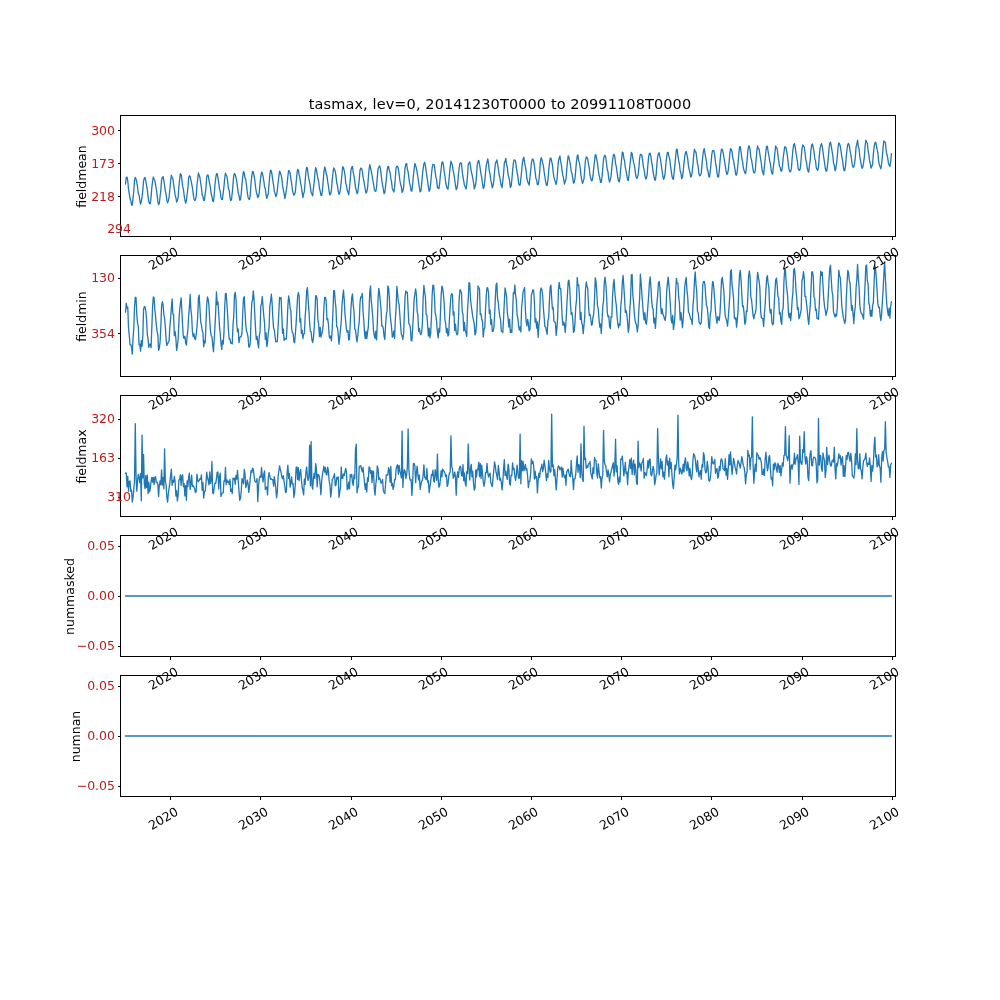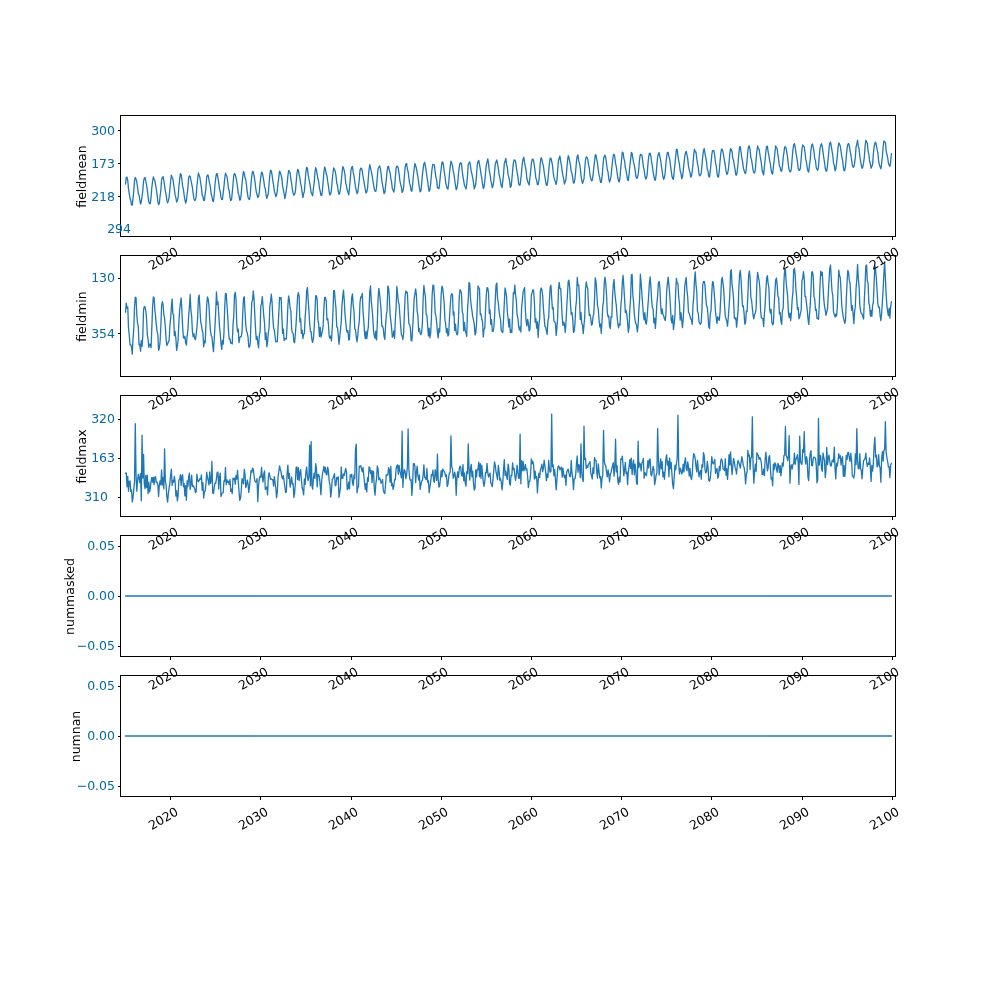--- a/index.html
+++ b/index.html
@@ -44,21 +44,21 @@
     position: absolute;
     font-size: 12.5px;
     color: #000000;
     transform-origin: 50% 50%;
     white-space: nowrap;
     text-align: center;
   }
   .ytick {
     position: absolute;
     font-size: 12.5px;
-    color: #0369a1;
+    color: #b91c1c;
     text-align: right;
     white-space: nowrap;
   }
   .tickmark {
     position: absolute;
     background: #000000;
   }
   .xtick-rot {
     position: absolute;
     font-size: 12.5px;
@@ -75,20 +75,21 @@
     text-align: center;
     font-size: 13px;
     color: #000000;
   }
 </style>
 </head>
 <body>
 
 <div id="figure">
 
+  <div class="fig-title">tasmax, lev=0, 20141230T0000 to 20991108T0000</div>
 
   <div class="panel" id="panel0" style="left:120px; top:115px; width:776px; height:122px;">
     <svg id="svg0" width="774" height="120" viewBox="0 0 774 120" preserveAspectRatio="none">
         <path d="M4.51 67.98 L5.26 61.33 L6.01 61.08 L6.77 64.70 L7.52 73.09 L8.27 77.71 L9.02 82.28 L9.77 84.46 L10.52 88.90 L11.27 89.25 L12.03 82.44 L12.78 74.77 L13.53 64.22 L14.28 61.47 L15.03 62.94 L15.78 66.26 L16.54 70.99 L17.29 77.35 L18.04 78.95 L18.79 83.77 L19.54 88.08 L20.29 85.70 L21.05 80.67 L21.80 74.64 L22.55 65.07 L23.30 62.29 L24.05 61.41 L24.80 65.13 L25.56 69.12 L26.31 73.68 L27.06 80.78 L27.81 85.82 L28.56 87.52 L29.31 87.66 L30.06 81.08 L30.82 71.55 L31.57 65.35 L32.32 61.00 L33.07 62.92 L33.82 64.53 L34.57 68.53 L35.33 73.23 L36.08 78.94 L36.83 85.69 L37.58 88.66 L38.33 87.30 L39.08 80.26 L39.84 74.44 L40.59 63.87 L41.34 61.53 L42.09 60.60 L42.84 64.54 L43.59 69.48 L44.35 75.30 L45.10 78.37 L45.85 84.42 L46.60 86.86 L47.35 84.88 L48.10 81.04 L48.85 73.73 L49.61 65.01 L50.36 59.21 L51.11 61.53 L51.86 62.57 L52.61 68.36 L53.36 73.45 L54.12 78.92 L54.87 81.56 L55.62 85.99 L56.37 84.54 L57.12 81.55 L57.87 71.02 L58.63 63.44 L59.38 57.67 L60.13 58.39 L60.88 63.48 L61.63 70.40 L62.38 72.97 L63.14 79.29 L63.89 83.54 L64.64 87.20 L65.39 84.55 L66.14 78.24 L66.89 72.20 L67.64 61.71 L68.40 59.86 L69.15 60.47 L69.90 64.08 L70.65 67.74 L71.40 71.48 L72.15 77.72 L72.91 82.68 L73.66 84.54 L74.41 83.83 L75.16 80.58 L75.91 69.78 L76.66 63.24 L77.42 56.86 L78.17 59.34 L78.92 61.53 L79.67 67.24 L80.42 71.46 L81.17 79.14 L81.93 80.40 L82.68 84.33 L83.43 84.47 L84.18 77.66 L84.93 72.24 L85.68 61.06 L86.43 59.03 L87.19 59.23 L87.94 63.82 L88.69 67.93 L89.44 71.14 L90.19 78.00 L90.94 80.53 L91.70 84.79 L92.45 85.52 L93.20 79.22 L93.95 68.71 L94.70 62.17 L95.45 58.08 L96.21 57.60 L96.96 61.80 L97.71 66.70 L98.46 73.09 L99.21 75.16 L99.96 81.38 L100.72 83.59 L101.47 83.45 L102.22 76.59 L102.97 70.44 L103.72 62.23 L104.47 57.19 L105.22 58.93 L105.98 60.53 L106.73 66.05 L107.48 72.85 L108.23 74.69 L108.98 81.67 L109.73 84.50 L110.49 83.78 L111.24 76.94 L111.99 68.47 L112.74 59.60 L113.49 57.51 L114.24 58.55 L115.00 61.59 L115.75 65.28 L116.50 71.16 L117.25 77.37 L118.00 79.33 L118.75 84.08 L119.51 83.64 L120.26 77.47 L121.01 68.38 L121.76 60.41 L122.51 55.42 L123.26 57.34 L124.02 61.84 L124.77 63.75 L125.52 69.33 L126.27 76.35 L127.02 81.18 L127.77 83.10 L128.52 83.47 L129.28 78.81 L130.03 67.35 L130.78 60.39 L131.53 55.47 L132.28 55.85 L133.03 59.56 L133.79 64.03 L134.54 70.86 L135.29 75.80 L136.04 78.52 L136.79 81.51 L137.54 80.33 L138.30 76.33 L139.05 67.03 L139.80 60.82 L140.55 56.22 L141.30 56.68 L142.05 60.52 L142.81 64.85 L143.56 71.03 L144.31 72.74 L145.06 79.12 L145.81 82.40 L146.56 79.78 L147.31 77.71 L148.07 67.80 L148.82 59.08 L149.57 54.07 L150.32 54.89 L151.07 58.83 L151.82 64.77 L152.58 68.89 L153.33 75.18 L154.08 77.66 L154.83 80.68 L155.58 79.30 L156.33 74.28 L157.09 66.75 L157.84 60.87 L158.59 55.03 L159.34 56.65 L160.09 58.95 L160.84 62.39 L161.60 70.20 L162.35 73.80 L163.10 77.74 L163.85 82.58 L164.60 79.21 L165.35 73.74 L166.10 68.42 L166.86 60.27 L167.61 54.68 L168.36 55.10 L169.11 56.95 L169.86 63.09 L170.61 67.28 L171.37 73.73 L172.12 76.99 L172.87 79.25 L173.62 78.23 L174.37 75.81 L175.12 66.87 L175.88 58.54 L176.63 53.41 L177.38 53.94 L178.13 58.91 L178.88 61.65 L179.63 67.60 L180.39 70.64 L181.14 76.70 L181.89 81.58 L182.64 77.81 L183.39 75.13 L184.14 65.10 L184.89 56.20 L185.65 51.45 L186.40 52.29 L187.15 58.58 L187.90 62.88 L188.65 66.58 L189.40 71.14 L190.16 76.57 L190.91 78.08 L191.66 79.86 L192.41 72.31 L193.16 66.86 L193.91 57.39 L194.67 51.71 L195.42 53.73 L196.17 58.37 L196.92 63.02 L197.67 65.52 L198.42 72.02 L199.18 75.18 L199.93 79.28 L200.68 79.64 L201.43 74.28 L202.18 65.15 L202.93 55.84 L203.68 50.98 L204.44 53.48 L205.19 57.59 L205.94 59.67 L206.69 65.43 L207.44 70.06 L208.19 76.21 L208.95 79.05 L209.70 77.61 L210.45 73.57 L211.20 64.30 L211.95 57.00 L212.70 51.88 L213.46 53.64 L214.21 54.99 L214.96 59.65 L215.71 66.77 L216.46 69.68 L217.21 75.06 L217.97 78.37 L218.72 76.87 L219.47 72.77 L220.22 65.88 L220.97 57.71 L221.72 50.67 L222.47 51.89 L223.23 54.67 L223.98 58.90 L224.73 67.15 L225.48 69.68 L226.23 74.32 L226.98 76.18 L227.74 78.78 L228.49 71.96 L229.24 63.63 L229.99 54.06 L230.74 51.25 L231.49 50.50 L232.25 56.67 L233.00 59.94 L233.75 65.29 L234.50 71.05 L235.25 74.44 L236.00 77.61 L236.76 76.20 L237.51 70.22 L238.26 63.78 L239.01 54.17 L239.76 52.08 L240.51 52.55 L241.26 54.74 L242.02 60.97 L242.77 64.31 L243.52 69.03 L244.27 73.40 L245.02 77.04 L245.77 75.92 L246.53 72.43 L247.28 62.51 L248.03 53.51 L248.78 48.68 L249.53 51.81 L250.28 55.35 L251.04 59.49 L251.79 64.00 L252.54 68.34 L253.29 73.18 L254.04 75.13 L254.79 75.28 L255.55 71.36 L256.30 61.01 L257.05 53.09 L257.80 51.21 L258.55 49.88 L259.30 52.13 L260.05 57.38 L260.81 64.39 L261.56 68.92 L262.31 73.14 L263.06 77.72 L263.81 76.58 L264.56 70.08 L265.32 63.31 L266.07 55.08 L266.82 50.69 L267.57 50.44 L268.32 54.56 L269.07 56.66 L269.83 62.51 L270.58 66.13 L271.33 72.77 L272.08 74.23 L272.83 76.13 L273.58 71.88 L274.34 61.58 L275.09 52.01 L275.84 50.22 L276.59 50.36 L277.34 52.78 L278.09 57.85 L278.84 64.42 L279.60 68.06 L280.35 70.97 L281.10 76.50 L281.85 75.23 L282.60 71.09 L283.35 60.54 L284.11 51.51 L284.86 48.06 L285.61 47.49 L286.36 53.26 L287.11 55.59 L287.86 61.79 L288.62 67.42 L289.37 70.00 L290.12 74.91 L290.87 75.07 L291.62 68.70 L292.37 59.75 L293.13 53.27 L293.88 47.46 L294.63 49.43 L295.38 52.33 L296.13 56.37 L296.88 61.05 L297.63 66.18 L298.39 71.91 L299.14 75.92 L299.89 75.13 L300.64 68.07 L301.39 59.08 L302.14 52.56 L302.90 47.75 L303.65 46.29 L304.40 49.88 L305.15 54.92 L305.90 60.50 L306.65 65.32 L307.41 71.42 L308.16 75.34 L308.91 73.54 L309.66 67.65 L310.41 59.03 L311.16 51.80 L311.92 48.28 L312.67 48.56 L313.42 49.13 L314.17 56.21 L314.92 61.36 L315.67 63.87 L316.42 71.82 L317.18 71.50 L317.93 72.71 L318.68 66.93 L319.43 58.54 L320.18 52.80 L320.93 46.18 L321.69 46.03 L322.44 48.87 L323.19 55.38 L323.94 59.98 L324.69 66.73 L325.44 70.00 L326.20 72.56 L326.95 73.15 L327.70 67.10 L328.45 58.22 L329.20 50.60 L329.95 45.15 L330.71 47.14 L331.46 49.50 L332.21 55.08 L332.96 58.37 L333.71 63.75 L334.46 69.51 L335.21 73.70 L335.97 72.20 L336.72 67.20 L337.47 57.72 L338.22 51.36 L338.97 47.46 L339.72 46.66 L340.48 47.72 L341.23 55.68 L341.98 60.67 L342.73 65.19 L343.48 69.47 L344.23 71.06 L344.99 73.05 L345.74 68.30 L346.49 59.96 L347.24 48.49 L347.99 47.04 L348.74 45.83 L349.50 50.15 L350.25 55.53 L351.00 58.38 L351.75 62.24 L352.50 66.52 L353.25 72.86 L354.00 70.82 L354.76 67.77 L355.51 59.37 L356.26 48.77 L357.01 45.33 L357.76 44.40 L358.51 48.05 L359.27 53.07 L360.02 58.14 L360.77 62.03 L361.52 68.24 L362.27 72.31 L363.02 71.14 L363.78 65.43 L364.53 56.66 L365.28 49.35 L366.03 46.03 L366.78 42.86 L367.53 47.69 L368.29 54.83 L369.04 57.99 L369.79 64.15 L370.54 67.31 L371.29 71.90 L372.04 69.73 L372.79 64.78 L373.55 55.80 L374.30 48.13 L375.05 45.79 L375.80 43.87 L376.55 48.09 L377.30 51.88 L378.06 58.46 L378.81 61.54 L379.56 66.10 L380.31 69.89 L381.06 71.56 L381.81 64.94 L382.57 57.71 L383.32 47.21 L384.07 45.36 L384.82 42.39 L385.57 48.78 L386.32 50.98 L387.08 58.66 L387.83 61.24 L388.58 64.88 L389.33 71.43 L390.08 70.43 L390.83 64.03 L391.58 55.16 L392.34 47.16 L393.09 43.79 L393.84 44.16 L394.59 45.63 L395.34 51.13 L396.09 56.26 L396.85 60.05 L397.60 67.44 L398.35 69.25 L399.10 68.84 L399.85 62.80 L400.60 55.45 L401.36 46.87 L402.11 42.77 L402.86 41.29 L403.61 47.08 L404.36 50.61 L405.11 54.51 L405.87 62.24 L406.62 65.64 L407.37 67.24 L408.12 69.06 L408.87 62.10 L409.62 55.70 L410.37 47.43 L411.13 43.78 L411.88 42.89 L412.63 44.93 L413.38 49.96 L414.13 55.77 L414.88 62.27 L415.64 64.11 L416.39 68.54 L417.14 68.68 L417.89 64.62 L418.64 56.47 L419.39 45.41 L420.15 41.67 L420.90 43.52 L421.65 47.16 L422.40 49.73 L423.15 55.95 L423.90 60.77 L424.66 65.55 L425.41 69.18 L426.16 69.41 L426.91 63.86 L427.66 55.28 L428.41 47.80 L429.16 42.21 L429.92 42.23 L430.67 45.26 L431.42 48.96 L432.17 56.28 L432.92 61.38 L433.67 63.88 L434.43 66.17 L435.18 68.47 L435.93 64.12 L436.68 54.18 L437.43 44.89 L438.18 42.04 L438.94 40.01 L439.69 45.96 L440.44 49.19 L441.19 55.71 L441.94 59.66 L442.69 62.97 L443.45 68.10 L444.20 65.56 L444.95 63.54 L445.70 54.35 L446.45 45.50 L447.20 39.75 L447.95 41.41 L448.71 45.50 L449.46 48.99 L450.21 55.57 L450.96 57.42 L451.71 61.69 L452.46 67.18 L453.22 66.53 L453.97 62.50 L454.72 54.39 L455.47 45.33 L456.22 40.17 L456.97 38.96 L457.73 44.88 L458.48 46.98 L459.23 51.86 L459.98 59.54 L460.73 64.10 L461.48 67.45 L462.24 65.36 L462.99 62.84 L463.74 53.10 L464.49 44.04 L465.24 40.94 L465.99 41.26 L466.74 43.12 L467.50 48.54 L468.25 51.76 L469.00 59.20 L469.75 62.36 L470.50 64.77 L471.25 64.47 L472.01 59.45 L472.76 51.97 L473.51 45.62 L474.26 38.74 L475.01 39.03 L475.76 43.54 L476.52 47.17 L477.27 54.16 L478.02 59.10 L478.77 61.90 L479.52 66.38 L480.27 66.45 L481.03 60.88 L481.78 52.05 L482.53 43.25 L483.28 40.28 L484.03 39.24 L484.78 41.65 L485.53 47.65 L486.29 53.52 L487.04 56.07 L487.79 62.80 L488.54 66.05 L489.29 63.68 L490.04 60.30 L490.80 52.17 L491.55 44.92 L492.30 39.22 L493.05 38.23 L493.80 40.73 L494.55 47.57 L495.31 50.66 L496.06 56.46 L496.81 61.74 L497.56 65.17 L498.31 65.90 L499.06 60.63 L499.82 51.22 L500.57 43.67 L501.32 36.13 L502.07 36.73 L502.82 42.19 L503.57 44.71 L504.32 51.58 L505.08 54.85 L505.83 59.13 L506.58 63.89 L507.33 64.54 L508.08 58.14 L508.83 49.74 L509.59 43.65 L510.34 36.42 L511.09 37.33 L511.84 42.37 L512.59 46.33 L513.34 49.19 L514.10 54.05 L514.85 60.07 L515.60 62.40 L516.35 61.87 L517.10 58.88 L517.85 52.06 L518.61 42.63 L519.36 38.32 L520.11 38.62 L520.86 39.01 L521.61 44.44 L522.36 50.61 L523.11 53.86 L523.87 59.19 L524.62 62.81 L525.37 62.41 L526.12 58.93 L526.87 48.88 L527.62 41.15 L528.38 37.32 L529.13 37.25 L529.88 40.34 L530.63 46.02 L531.38 50.16 L532.13 56.34 L532.89 60.08 L533.64 63.98 L534.39 64.07 L535.14 58.70 L535.89 48.64 L536.64 40.91 L537.40 37.78 L538.15 36.72 L538.90 40.81 L539.65 44.12 L540.40 50.12 L541.15 55.04 L541.90 60.25 L542.66 63.22 L543.41 61.54 L544.16 56.81 L544.91 47.38 L545.66 40.89 L546.41 36.37 L547.17 36.34 L547.92 40.64 L548.67 42.80 L549.42 49.24 L550.17 54.32 L550.92 60.04 L551.68 62.73 L552.43 63.36 L553.18 55.49 L553.93 48.63 L554.68 40.34 L555.43 33.50 L556.19 33.31 L556.94 40.23 L557.69 44.55 L558.44 48.47 L559.19 54.99 L559.94 57.08 L560.70 62.62 L561.45 61.06 L562.20 55.53 L562.95 47.34 L563.70 40.99 L564.45 36.54 L565.20 35.38 L565.96 38.88 L566.71 42.67 L567.46 49.66 L568.21 53.87 L568.96 56.22 L569.71 61.09 L570.47 60.12 L571.22 55.52 L571.97 48.31 L572.72 38.87 L573.47 33.19 L574.22 35.83 L574.98 35.97 L575.73 42.28 L576.48 47.71 L577.23 50.95 L577.98 58.09 L578.73 59.90 L579.49 59.06 L580.24 57.28 L580.99 48.59 L581.74 40.43 L582.49 34.97 L583.24 32.53 L583.99 37.51 L584.75 41.54 L585.50 45.55 L586.25 53.47 L587.00 54.92 L587.75 60.52 L588.50 61.06 L589.26 55.18 L590.01 47.72 L590.76 38.85 L591.51 34.63 L592.26 34.61 L593.01 34.95 L593.77 40.12 L594.52 46.79 L595.27 50.04 L596.02 57.09 L596.77 60.82 L597.52 61.07 L598.28 54.56 L599.03 45.32 L599.78 37.59 L600.53 33.14 L601.28 33.33 L602.03 36.36 L602.78 40.67 L603.54 45.20 L604.29 49.83 L605.04 54.91 L605.79 58.43 L606.54 57.48 L607.29 54.05 L608.05 46.72 L608.80 37.84 L609.55 32.70 L610.30 33.49 L611.05 35.76 L611.80 42.50 L612.56 44.60 L613.31 49.34 L614.06 53.57 L614.81 58.85 L615.56 59.10 L616.31 54.57 L617.07 46.96 L617.82 38.07 L618.57 30.77 L619.32 30.59 L620.07 36.26 L620.82 41.83 L621.57 45.56 L622.33 51.77 L623.08 54.62 L623.83 56.76 L624.58 57.62 L625.33 52.16 L626.08 44.17 L626.84 35.28 L627.59 30.17 L628.34 30.23 L629.09 34.14 L629.84 41.62 L630.59 44.14 L631.35 48.87 L632.10 54.14 L632.85 56.86 L633.60 56.86 L634.35 53.52 L635.10 43.62 L635.86 35.20 L636.61 30.00 L637.36 32.78 L638.11 33.03 L638.86 38.09 L639.61 43.10 L640.36 47.40 L641.12 54.27 L641.87 56.77 L642.62 58.93 L643.37 50.88 L644.12 43.50 L644.87 35.26 L645.63 30.08 L646.38 30.31 L647.13 35.80 L647.88 39.45 L648.63 44.55 L649.38 47.95 L650.14 53.83 L650.89 57.30 L651.64 58.05 L652.39 50.67 L653.14 45.05 L653.89 36.97 L654.65 29.92 L655.40 31.72 L656.15 32.54 L656.90 38.96 L657.65 44.01 L658.40 49.83 L659.15 51.22 L659.91 54.98 L660.66 55.25 L661.41 50.41 L662.16 41.97 L662.91 36.54 L663.66 30.94 L664.42 30.84 L665.17 32.60 L665.92 36.91 L666.67 42.02 L667.42 49.34 L668.17 53.89 L668.93 55.82 L669.68 55.56 L670.43 52.14 L671.18 41.98 L671.93 33.60 L672.68 28.90 L673.44 27.56 L674.19 31.25 L674.94 36.61 L675.69 40.92 L676.44 45.91 L677.19 52.62 L677.94 54.26 L678.70 54.39 L679.45 51.50 L680.20 42.00 L680.95 33.18 L681.70 28.87 L682.45 29.82 L683.21 30.96 L683.96 36.05 L684.71 43.16 L685.46 46.07 L686.21 51.59 L686.96 55.15 L687.72 56.05 L688.47 49.10 L689.22 44.08 L689.97 33.78 L690.72 28.83 L691.47 27.89 L692.23 31.45 L692.98 35.51 L693.73 42.54 L694.48 44.62 L695.23 51.65 L695.98 53.13 L696.73 54.44 L697.49 51.10 L698.24 40.61 L698.99 32.60 L699.74 29.32 L700.49 27.68 L701.24 30.33 L702.00 35.81 L702.75 41.72 L703.50 46.21 L704.25 52.22 L705.00 55.00 L705.75 55.08 L706.51 49.42 L707.26 42.05 L708.01 32.43 L708.76 27.28 L709.51 26.13 L710.26 30.19 L711.02 34.81 L711.77 39.14 L712.52 47.03 L713.27 49.21 L714.02 54.65 L714.77 53.03 L715.52 47.90 L716.28 40.43 L717.03 31.24 L717.78 26.99 L718.53 27.86 L719.28 30.18 L720.03 35.14 L720.79 40.59 L721.54 43.64 L722.29 50.95 L723.04 54.74 L723.79 54.34 L724.54 49.78 L725.30 40.11 L726.05 33.01 L726.80 28.33 L727.55 27.41 L728.30 29.70 L729.05 34.58 L729.81 38.27 L730.56 43.68 L731.31 48.88 L732.06 51.20 L732.81 51.08 L733.56 47.45 L734.31 41.40 L735.07 30.90 L735.82 28.19 L736.57 24.24 L737.32 30.51 L738.07 32.70 L738.82 40.76 L739.58 45.13 L740.33 49.49 L741.08 52.36 L741.83 51.04 L742.58 46.65 L743.33 41.11 L744.09 30.22 L744.84 24.25 L745.59 25.70 L746.34 27.22 L747.09 34.84 L747.84 38.48 L748.60 45.23 L749.35 47.91 L750.10 52.14 L750.85 50.21 L751.60 48.40 L752.35 37.99 L753.10 30.82 L753.86 27.21 L754.61 26.13 L755.36 29.44 L756.11 33.47 L756.86 36.90 L757.61 44.78 L758.37 48.95 L759.12 50.71 L759.87 52.91 L760.62 47.47 L761.37 40.71 L762.12 31.09 L762.88 24.88 L763.63 26.14 L764.38 26.29 L765.13 34.28 L765.88 38.49 L766.63 41.24 L767.39 46.79 L768.14 49.19 L768.89 50.51 L769.64 46.34 L770.39 37.54" fill="none" stroke="#1f77b4" stroke-width="1.3" stroke-linejoin="round" stroke-linecap="round"></path>
       </svg>
   </div>
 
   <div class="panel" id="panel1" style="left:120px; top:255px; width:776px; height:122px;">
     <svg id="svg1" width="774" height="120" viewBox="0 0 774 120" preserveAspectRatio="none">
         <path d="M4.51 56.18 L5.26 47.09 L6.01 52.05 L6.77 51.04 L7.52 72.28 L8.27 79.13 L9.02 88.70 L9.77 88.69 L10.52 91.04 L11.27 98.18 L12.03 82.39 L12.78 72.80 L13.53 51.00 L14.28 41.24 L15.03 41.56 L15.78 58.54 L16.54 67.16 L17.29 70.54 L18.04 88.83 L18.79 88.20 L19.54 95.16 L20.29 84.60 L21.05 90.36 L21.80 80.22 L22.55 53.46 L23.30 50.68 L24.05 50.86 L24.80 55.19 L25.56 62.82 L26.31 78.73 L27.06 82.88 L27.81 91.37 L28.56 88.13 L29.31 88.19 L30.06 91.69 L30.82 72.10 L31.57 51.19 L32.32 40.93 L33.07 41.62 L33.82 53.80 L34.57 60.33 L35.33 69.11 L36.08 75.40 L36.83 78.46 L37.58 94.29 L38.33 92.22 L39.08 86.01 L39.84 70.59 L40.59 50.03 L41.34 45.56 L42.09 48.80 L42.84 58.63 L43.59 62.27 L44.35 71.25 L45.10 83.37 L45.85 89.42 L46.60 88.06 L47.35 85.95 L48.10 84.79 L48.85 70.49 L49.61 62.67 L50.36 51.42 L51.11 42.99 L51.86 58.11 L52.61 58.77 L53.36 79.72 L54.12 75.46 L54.87 82.40 L55.62 94.44 L56.37 90.23 L57.12 83.72 L57.87 66.40 L58.63 54.39 L59.38 47.42 L60.13 41.80 L60.88 54.76 L61.63 70.62 L62.38 81.18 L63.14 82.44 L63.89 80.11 L64.64 86.80 L65.39 89.08 L66.14 80.05 L66.89 73.74 L67.64 60.27 L68.40 50.94 L69.15 38.49 L69.90 54.18 L70.65 60.24 L71.40 75.33 L72.15 80.60 L72.91 77.60 L73.66 82.37 L74.41 83.63 L75.16 79.03 L75.91 71.44 L76.66 61.67 L77.42 41.85 L78.17 39.03 L78.92 52.11 L79.67 65.82 L80.42 68.96 L81.17 74.48 L81.93 76.74 L82.68 90.80 L83.43 84.89 L84.18 86.87 L84.93 68.85 L85.68 49.27 L86.43 40.94 L87.19 43.32 L87.94 49.53 L88.69 63.73 L89.44 74.56 L90.19 79.58 L90.94 80.77 L91.70 88.63 L92.45 95.61 L93.20 83.82 L93.95 70.59 L94.70 55.60 L95.45 35.93 L96.21 48.65 L96.96 45.79 L97.71 57.61 L98.46 70.07 L99.21 77.56 L99.96 87.52 L100.72 93.41 L101.47 84.39 L102.22 88.04 L102.97 76.58 L103.72 50.80 L104.47 37.42 L105.22 37.80 L105.98 49.20 L106.73 60.32 L107.48 74.78 L108.23 83.28 L108.98 82.84 L109.73 87.17 L110.49 86.60 L111.24 87.98 L111.99 69.23 L112.74 60.16 L113.49 38.61 L114.24 36.41 L115.00 43.24 L115.75 67.79 L116.50 75.69 L117.25 73.14 L118.00 86.69 L118.75 81.81 L119.51 80.55 L120.26 80.29 L121.01 76.50 L121.76 56.55 L122.51 42.13 L123.26 40.69 L124.02 55.87 L124.77 68.80 L125.52 75.15 L126.27 77.02 L127.02 80.95 L127.77 90.94 L128.52 91.05 L129.28 86.63 L130.03 63.94 L130.78 46.37 L131.53 44.02 L132.28 35.00 L133.03 42.66 L133.79 58.35 L134.54 73.10 L135.29 83.71 L136.04 80.41 L136.79 86.87 L137.54 91.91 L138.30 79.55 L139.05 75.83 L139.80 49.91 L140.55 47.60 L141.30 40.54 L142.05 50.61 L142.81 60.21 L143.56 67.47 L144.31 83.44 L145.06 76.81 L145.81 90.71 L146.56 86.11 L147.31 76.67 L148.07 71.98 L148.82 50.12 L149.57 45.40 L150.32 38.27 L151.07 46.41 L151.82 61.49 L152.58 72.08 L153.33 73.94 L154.08 80.60 L154.83 85.97 L155.58 85.53 L156.33 85.59 L157.09 70.89 L157.84 56.58 L158.59 41.31 L159.34 42.78 L160.09 41.56 L160.84 59.98 L161.60 77.37 L162.35 72.95 L163.10 84.44 L163.85 82.49 L164.60 83.14 L165.35 82.88 L166.10 68.86 L166.86 50.11 L167.61 39.83 L168.36 44.01 L169.11 52.22 L169.86 54.64 L170.61 72.32 L171.37 76.77 L172.12 77.20 L172.87 85.74 L173.62 86.74 L174.37 77.82 L175.12 67.35 L175.88 53.38 L176.63 40.03 L177.38 36.70 L178.13 40.21 L178.88 65.92 L179.63 62.56 L180.39 77.35 L181.14 74.15 L181.89 82.53 L182.64 78.01 L183.39 77.61 L184.14 61.35 L184.89 51.17 L185.65 34.84 L186.40 31.52 L187.15 43.60 L187.90 54.60 L188.65 67.06 L189.40 75.37 L190.16 75.86 L190.91 83.82 L191.66 86.47 L192.41 82.39 L193.16 72.30 L193.91 57.68 L194.67 39.77 L195.42 39.95 L196.17 43.77 L196.92 64.20 L197.67 67.77 L198.42 80.69 L199.18 71.29 L199.93 81.02 L200.68 78.16 L201.43 75.27 L202.18 69.05 L202.93 51.04 L203.68 41.35 L204.44 41.51 L205.19 44.87 L205.94 63.82 L206.69 62.60 L207.44 68.23 L208.19 80.23 L208.95 82.24 L209.70 79.99 L210.45 84.94 L211.20 73.27 L211.95 56.33 L212.70 34.57 L213.46 34.63 L214.21 45.20 L214.96 52.17 L215.71 70.73 L216.46 71.50 L217.21 78.53 L217.97 88.28 L218.72 81.42 L219.47 73.65 L220.22 65.89 L220.97 49.57 L221.72 40.88 L222.47 34.11 L223.23 43.72 L223.98 58.19 L224.73 65.76 L225.48 73.82 L226.23 76.29 L226.98 74.59 L227.74 84.04 L228.49 83.20 L229.24 66.93 L229.99 51.97 L230.74 41.48 L231.49 37.88 L232.25 49.61 L233.00 55.24 L233.75 73.02 L234.50 73.79 L235.25 80.97 L236.00 85.81 L236.76 79.96 L237.51 71.06 L238.26 65.40 L239.01 46.60 L239.76 40.94 L240.51 41.03 L241.26 37.51 L242.02 55.28 L242.77 64.15 L243.52 76.77 L244.27 82.59 L245.02 75.09 L245.77 82.62 L246.53 76.10 L247.28 71.44 L248.03 55.13 L248.78 35.53 L249.53 29.99 L250.28 45.16 L251.04 52.38 L251.79 61.75 L252.54 74.95 L253.29 79.91 L254.04 82.31 L254.79 75.26 L255.55 83.93 L256.30 67.54 L257.05 43.04 L257.80 32.42 L258.55 37.28 L259.30 45.65 L260.05 53.68 L260.81 70.16 L261.56 70.03 L262.31 72.72 L263.06 80.32 L263.81 83.34 L264.56 69.79 L265.32 58.80 L266.07 54.64 L266.82 29.90 L267.57 31.66 L268.32 40.88 L269.07 58.43 L269.83 64.93 L270.58 71.88 L271.33 81.11 L272.08 79.82 L272.83 74.89 L273.58 82.36 L274.34 63.52 L275.09 51.95 L275.84 30.36 L276.59 37.48 L277.34 45.94 L278.09 48.20 L278.84 58.93 L279.60 69.49 L280.35 78.46 L281.10 79.78 L281.85 83.36 L282.60 77.73 L283.35 57.95 L284.11 40.31 L284.86 34.96 L285.61 36.67 L286.36 36.31 L287.11 53.12 L287.86 67.58 L288.62 68.61 L289.37 71.67 L290.12 84.39 L290.87 84.85 L291.62 72.82 L292.37 59.51 L293.13 42.86 L293.88 38.39 L294.63 32.95 L295.38 38.53 L296.13 55.49 L296.88 59.15 L297.63 75.36 L298.39 72.41 L299.14 77.33 L299.89 78.75 L300.64 76.29 L301.39 67.10 L302.14 42.68 L302.90 29.51 L303.65 36.07 L304.40 40.52 L305.15 58.42 L305.90 59.42 L306.65 69.58 L307.41 79.92 L308.16 72.19 L308.91 81.73 L309.66 77.10 L310.41 62.26 L311.16 38.81 L311.92 29.04 L312.67 29.43 L313.42 40.09 L314.17 57.25 L314.92 60.01 L315.67 66.41 L316.42 76.46 L317.18 81.98 L317.93 72.41 L318.68 76.07 L319.43 58.00 L320.18 38.59 L320.93 30.04 L321.69 32.19 L322.44 39.01 L323.19 47.41 L323.94 64.13 L324.69 67.69 L325.44 76.79 L326.20 72.41 L326.95 80.06 L327.70 78.48 L328.45 62.82 L329.20 50.48 L329.95 40.00 L330.71 37.63 L331.46 38.40 L332.21 59.03 L332.96 55.86 L333.71 74.46 L334.46 68.19 L335.21 76.40 L335.97 78.89 L336.72 77.40 L337.47 63.47 L338.22 41.85 L338.97 33.77 L339.72 34.66 L340.48 37.17 L341.23 55.70 L341.98 57.91 L342.73 74.84 L343.48 66.39 L344.23 74.74 L344.99 76.80 L345.74 80.34 L346.49 54.23 L347.24 43.16 L347.99 26.49 L348.74 27.71 L349.50 42.57 L350.25 49.73 L351.00 54.84 L351.75 60.93 L352.50 64.22 L353.25 68.09 L354.00 78.92 L354.76 77.18 L355.51 67.65 L356.26 49.38 L357.01 29.99 L357.76 31.47 L358.51 32.93 L359.27 58.59 L360.02 57.92 L360.77 63.30 L361.52 65.77 L362.27 81.02 L363.02 73.22 L363.78 72.21 L364.53 53.79 L365.28 39.13 L366.03 31.65 L366.78 32.06 L367.53 36.77 L368.29 57.59 L369.04 53.99 L369.79 68.28 L370.54 63.76 L371.29 75.32 L372.04 75.24 L372.79 72.15 L373.55 60.69 L374.30 43.13 L375.05 28.98 L375.80 27.06 L376.55 42.59 L377.30 46.57 L378.06 54.84 L378.81 60.34 L379.56 63.62 L380.31 75.00 L381.06 75.53 L381.81 76.49 L382.57 62.16 L383.32 46.33 L384.07 31.83 L384.82 35.80 L385.57 40.47 L386.32 56.05 L387.08 62.35 L387.83 70.93 L388.58 63.18 L389.33 76.63 L390.08 74.02 L390.83 76.51 L391.58 57.70 L392.34 37.02 L393.09 37.76 L393.84 29.00 L394.59 39.29 L395.34 44.46 L396.09 58.97 L396.85 61.74 L397.60 69.62 L398.35 74.01 L399.10 70.89 L399.85 75.97 L400.60 51.84 L401.36 44.06 L402.11 35.58 L402.86 33.66 L403.61 31.52 L404.36 53.77 L405.11 65.24 L405.87 69.94 L406.62 63.44 L407.37 67.34 L408.12 74.89 L408.87 73.63 L409.62 61.23 L410.37 39.08 L411.13 36.68 L411.88 33.67 L412.63 34.86 L413.38 45.24 L414.13 66.19 L414.88 62.55 L415.64 72.12 L416.39 65.96 L417.14 81.34 L417.89 69.30 L418.64 62.74 L419.39 34.95 L420.15 31.97 L420.90 33.79 L421.65 39.25 L422.40 52.28 L423.15 61.27 L423.90 70.58 L424.66 71.23 L425.41 75.13 L426.16 78.33 L426.91 64.60 L427.66 61.99 L428.41 44.67 L429.16 31.08 L429.92 29.14 L430.67 42.41 L431.42 52.97 L432.17 51.54 L432.92 65.43 L433.67 65.78 L434.43 67.18 L435.18 79.39 L435.93 72.05 L436.68 60.47 L437.43 34.17 L438.18 26.41 L438.94 32.52 L439.69 32.53 L440.44 45.76 L441.19 61.41 L441.94 69.37 L442.69 66.04 L443.45 68.33 L444.20 76.43 L444.95 66.74 L445.70 51.98 L446.45 38.19 L447.20 25.42 L447.95 24.20 L448.71 32.20 L449.46 48.08 L450.21 58.35 L450.96 56.50 L451.71 62.82 L452.46 76.37 L453.22 75.07 L453.97 67.34 L454.72 51.41 L455.47 44.45 L456.22 21.46 L456.97 29.29 L457.73 29.02 L458.48 42.19 L459.23 63.53 L459.98 56.28 L460.73 67.35 L461.48 69.09 L462.24 77.59 L462.99 69.07 L463.74 60.93 L464.49 33.59 L465.24 25.97 L465.99 30.18 L466.74 32.33 L467.50 49.60 L468.25 59.34 L469.00 58.50 L469.75 62.68 L470.50 69.21 L471.25 68.23 L472.01 60.93 L472.76 57.84 L473.51 43.22 L474.26 21.80 L475.01 25.27 L475.76 36.42 L476.52 49.55 L477.27 53.10 L478.02 63.25 L478.77 71.06 L479.52 67.85 L480.27 77.50 L481.03 64.86 L481.78 50.12 L482.53 44.80 L483.28 26.25 L484.03 21.22 L484.78 27.67 L485.53 38.62 L486.29 56.32 L487.04 60.91 L487.79 60.04 L488.54 69.97 L489.29 72.70 L490.04 60.66 L490.80 61.11 L491.55 40.20 L492.30 28.71 L493.05 23.46 L493.80 35.97 L494.55 43.48 L495.31 49.41 L496.06 60.16 L496.81 67.61 L497.56 71.89 L498.31 67.94 L499.06 69.13 L499.82 50.05 L500.57 42.01 L501.32 26.25 L502.07 19.30 L502.82 30.41 L503.57 42.74 L504.32 56.48 L505.08 54.35 L505.83 58.07 L506.58 66.43 L507.33 76.29 L508.08 71.34 L508.83 53.18 L509.59 42.27 L510.34 19.08 L511.09 18.34 L511.84 38.97 L512.59 46.37 L513.34 58.24 L514.10 64.31 L514.85 67.53 L515.60 69.26 L516.35 75.84 L517.10 69.32 L517.85 53.92 L518.61 42.79 L519.36 18.21 L520.11 26.56 L520.86 37.65 L521.61 48.28 L522.36 57.83 L523.11 63.83 L523.87 56.67 L524.62 66.64 L525.37 68.20 L526.12 61.15 L526.87 50.42 L527.62 40.36 L528.38 27.15 L529.13 20.95 L529.88 30.41 L530.63 44.08 L531.38 51.57 L532.13 53.12 L532.89 66.90 L533.64 62.07 L534.39 72.42 L535.14 61.13 L535.89 47.27 L536.64 39.82 L537.40 26.86 L538.15 25.43 L538.90 31.47 L539.65 49.39 L540.40 57.62 L541.15 52.87 L541.90 58.42 L542.66 59.78 L543.41 62.70 L544.16 64.58 L544.91 58.21 L545.66 35.05 L546.41 27.67 L547.17 21.15 L547.92 29.09 L548.67 38.21 L549.42 49.99 L550.17 64.04 L550.92 66.91 L551.68 59.44 L552.43 73.57 L553.18 67.65 L553.93 59.72 L554.68 35.76 L555.43 22.33 L556.19 27.23 L556.94 27.46 L557.69 40.94 L558.44 47.16 L559.19 64.21 L559.94 56.65 L560.70 63.44 L561.45 71.65 L562.20 63.49 L562.95 48.40 L563.70 31.37 L564.45 25.10 L565.20 21.44 L565.96 34.40 L566.71 40.80 L567.46 56.22 L568.21 57.29 L568.96 60.17 L569.71 62.99 L570.47 63.80 L571.22 68.47 L571.97 49.15 L572.72 41.35 L573.47 24.37 L574.22 15.86 L574.98 28.35 L575.73 35.23 L576.48 55.42 L577.23 56.93 L577.98 65.43 L578.73 67.48 L579.49 68.30 L580.24 66.21 L580.99 52.33 L581.74 28.70 L582.49 25.65 L583.24 25.42 L583.99 29.39 L584.75 41.05 L585.50 49.70 L586.25 51.07 L587.00 59.47 L587.75 71.02 L588.50 72.51 L589.26 57.98 L590.01 54.91 L590.76 37.14 L591.51 25.55 L592.26 26.34 L593.01 34.20 L593.77 44.10 L594.52 56.25 L595.27 62.12 L596.02 67.32 L596.77 60.63 L597.52 62.99 L598.28 64.54 L599.03 56.39 L599.78 41.11 L600.53 23.86 L601.28 21.45 L602.03 27.56 L602.78 34.11 L603.54 49.40 L604.29 60.62 L605.04 62.56 L605.79 65.52 L606.54 70.13 L607.29 61.25 L608.05 51.00 L608.80 39.12 L609.55 15.33 L610.30 13.74 L611.05 28.94 L611.80 34.41 L612.56 42.85 L613.31 61.78 L614.06 62.96 L614.81 61.61 L615.56 71.13 L616.31 64.01 L617.07 54.66 L617.82 32.60 L618.57 18.36 L619.32 14.46 L620.07 23.72 L620.82 38.39 L621.57 50.61 L622.33 50.02 L623.08 57.33 L623.83 68.12 L624.58 66.64 L625.33 55.02 L626.08 55.56 L626.84 40.32 L627.59 20.04 L628.34 14.98 L629.09 21.61 L629.84 41.07 L630.59 44.51 L631.35 52.16 L632.10 59.52 L632.85 62.78 L633.60 58.28 L634.35 57.33 L635.10 52.39 L635.86 27.54 L636.61 16.32 L637.36 21.10 L638.11 24.78 L638.86 32.08 L639.61 54.62 L640.36 61.93 L641.12 62.28 L641.87 62.33 L642.62 70.51 L643.37 58.38 L644.12 49.36 L644.87 34.66 L645.63 22.25 L646.38 19.66 L647.13 27.61 L647.88 31.35 L648.63 52.66 L649.38 57.21 L650.14 53.46 L650.89 66.45 L651.64 68.81 L652.39 67.67 L653.14 49.89 L653.89 36.09 L654.65 24.31 L655.40 22.11 L656.15 28.85 L656.90 40.23 L657.65 41.62 L658.40 57.86 L659.15 56.61 L659.91 64.95 L660.66 68.38 L661.41 54.06 L662.16 52.91 L662.91 26.08 L663.66 13.68 L664.42 13.67 L665.17 26.73 L665.92 33.64 L666.67 40.69 L667.42 56.93 L668.17 61.63 L668.93 57.21 L669.68 64.69 L670.43 56.26 L671.18 43.51 L671.93 36.32 L672.68 14.46 L673.44 12.18 L674.19 19.26 L674.94 33.76 L675.69 41.50 L676.44 53.38 L677.19 51.58 L677.94 62.83 L678.70 60.99 L679.45 57.21 L680.20 53.82 L680.95 24.58 L681.70 22.47 L682.45 15.62 L683.21 21.91 L683.96 40.49 L684.71 40.29 L685.46 47.14 L686.21 53.94 L686.96 62.43 L687.72 68.46 L688.47 58.95 L689.22 49.38 L689.97 34.57 L690.72 16.11 L691.47 15.70 L692.23 20.40 L692.98 40.63 L693.73 42.87 L694.48 54.26 L695.23 53.22 L695.98 62.49 L696.73 62.15 L697.49 63.43 L698.24 49.90 L698.99 28.91 L699.74 15.13 L700.49 19.24 L701.24 16.27 L702.00 29.23 L702.75 42.67 L703.50 50.29 L704.25 54.11 L705.00 59.32 L705.75 56.15 L706.51 52.76 L707.26 39.41 L708.01 24.13 L708.76 12.56 L709.51 9.07 L710.26 23.19 L711.02 35.25 L711.77 39.30 L712.52 55.92 L713.27 58.37 L714.02 61.05 L714.77 58.04 L715.52 60.09 L716.28 51.88 L717.03 33.19 L717.78 14.03 L718.53 19.89 L719.28 21.46 L720.03 33.93 L720.79 49.83 L721.54 56.05 L722.29 61.06 L723.04 64.24 L723.79 67.26 L724.54 64.24 L725.30 42.96 L726.05 26.75 L726.80 14.51 L727.55 16.19 L728.30 24.17 L729.05 27.41 L729.81 40.90 L730.56 54.23 L731.31 49.74 L732.06 57.70 L732.81 67.67 L733.56 56.14 L734.31 50.51 L735.07 32.31 L735.82 23.13 L736.57 8.28 L737.32 22.38 L738.07 30.67 L738.82 49.12 L739.58 55.09 L740.33 57.67 L741.08 57.99 L741.83 60.57 L742.58 63.04 L743.33 43.81 L744.09 28.10 L744.84 9.81 L745.59 8.96 L746.34 24.91 L747.09 27.63 L747.84 47.02 L748.60 49.90 L749.35 60.06 L750.10 54.32 L750.85 60.46 L751.60 49.34 L752.35 46.53 L753.10 26.97 L753.86 9.23 L754.61 13.68 L755.36 22.73 L756.11 35.11 L756.86 48.09 L757.61 51.38 L758.37 51.17 L759.12 59.74 L759.87 64.54 L760.62 57.65 L761.37 45.95 L762.12 33.78 L762.88 17.89 L763.63 5.60 L764.38 21.85 L765.13 38.41 L765.88 49.35 L766.63 55.70 L767.39 59.61 L768.14 52.07 L768.89 62.15 L769.64 50.53 L770.39 45.67" fill="none" stroke="#1f77b4" stroke-width="1.3" stroke-linejoin="round" stroke-linecap="round"></path>
@@ -163,21 +164,21 @@
       <div class="xtick-rot" style="left: 397.455px; top: 383px; width: 140px;">2060</div>
       <div class="tickmark" style="left: 621.164px; top: 376px; width: 1px; height: 3.5px;"></div>
       <div class="xtick-rot" style="left: 487.664px; top: 383px; width: 140px;">2070</div>
       <div class="tickmark" style="left: 711.374px; top: 376px; width: 1px; height: 3.5px;"></div>
       <div class="xtick-rot" style="left: 577.874px; top: 383px; width: 140px;">2080</div>
       <div class="tickmark" style="left: 801.584px; top: 376px; width: 1px; height: 3.5px;"></div>
       <div class="xtick-rot" style="left: 668.084px; top: 383px; width: 140px;">2090</div>
       <div class="tickmark" style="left: 891.794px; top: 376px; width: 1px; height: 3.5px;"></div>
       <div class="xtick-rot" style="left: 758.294px; top: 383px; width: 140px;">2100</div>
       <div class="tickmark" style="left: 117.5px; top: 496.799px; width: 3.5px; height: 1px;"></div>
-      <div class="ytick" style="left: 14px; top: 489.299px; width: 94px;">310</div>
+      <div class="ytick" style="left: 37px; top: 489.299px; width: 94px;">310</div>
       <div class="tickmark" style="left: 117.5px; top: 457.838px; width: 3.5px; height: 1px;"></div>
       <div class="ytick" style="left: 21px; top: 450.338px; width: 94px;">163</div>
       <div class="tickmark" style="left: 117.5px; top: 418.877px; width: 3.5px; height: 1px;"></div>
       <div class="ytick" style="left: 21px; top: 411.377px; width: 94px;">320</div>
       <div class="tickmark" style="left: 170.115px; top: 516px; width: 1px; height: 3.5px;"></div>
       <div class="xtick-rot" style="left: 36.6154px; top: 523px; width: 140px;">2020</div>
       <div class="tickmark" style="left: 260.325px; top: 516px; width: 1px; height: 3.5px;"></div>
       <div class="xtick-rot" style="left: 126.825px; top: 523px; width: 140px;">2030</div>
       <div class="tickmark" style="left: 350.535px; top: 516px; width: 1px; height: 3.5px;"></div>
       <div class="xtick-rot" style="left: 217.035px; top: 523px; width: 140px;">2040</div>

